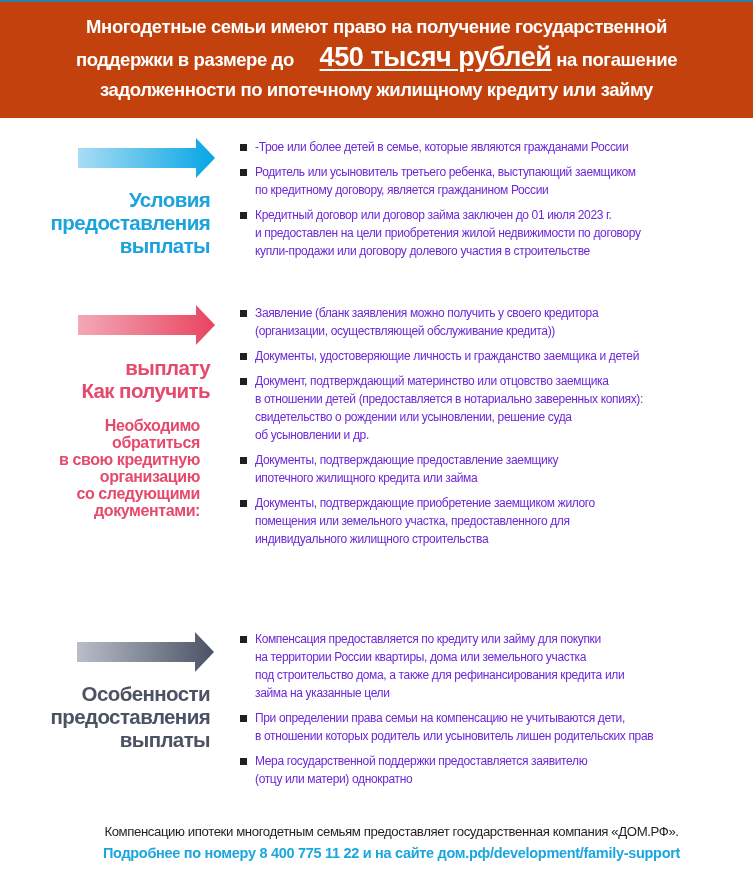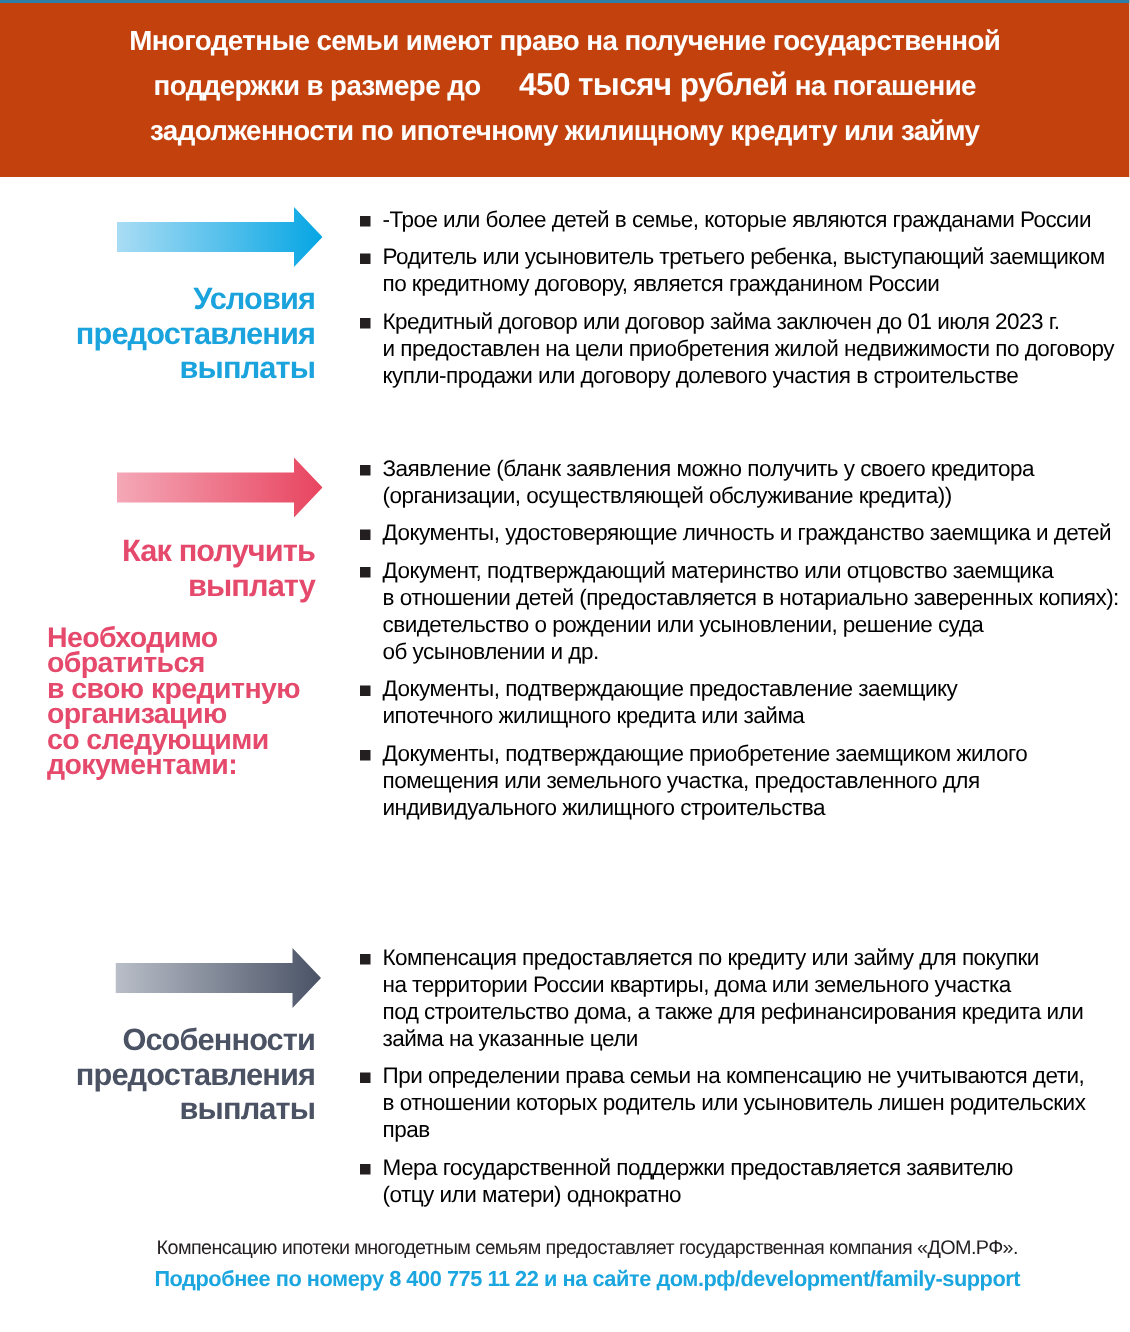--- a/index.html
+++ b/index.html
@@ -9,39 +9,39 @@
   .header {
     position: absolute; left: 0; top: 0; width: 753px; height: 118px;
     background: #c2410c;
     border-top: 2px solid #2d7fa8;
     color: #ffffff; text-align: center;
     font-weight: bold; font-size: 18.5px; line-height: 30px;
     padding-top: 10px;
     letter-spacing: -0.4px;
   }
   .header .line { display: block; white-space: nowrap; }
-  .header .amount { font-size: 21px; text-underline-offset: 3px; margin-left: 21px; }
+  .header .amount { text-decoration: underline; font-size: 27px; text-underline-offset: 3px; margin-left: 21px; }
 
   .section-left { position: absolute; left: 0; width: 210px; padding-left: 30px; }
   .arrow { position: absolute; }
   .section-title {
     position: absolute; right: 0; text-align: right;
     font-weight: bold; font-size: 20.5px; line-height: 23px;
     letter-spacing: -0.6px;
   }
   .section-note {
-    position: absolute; right: 10px; 
-    font-weight: bold; font-size: 19px; line-height: 17px;
+    position: absolute; right: 10px; text-align: right;
+    font-weight: bold; font-size: 16px; line-height: 17px;
     letter-spacing: -0.4px;
   }
 
   .list { position: absolute; left: 240px; width: 510px; list-style: none; }
   .list li {
     position: relative; padding-left: 15px;
-    font-size: 15px; line-height: 18px; color: #000000;
+    font-size: 12px; line-height: 18px; color: #6d28d9;
     letter-spacing: -0.35px; margin-bottom: 7px;
   }
   .list li .bullet {
     position: absolute; left: 0; top: 6px; width: 7px; height: 7px; background: #231f20;
   }
 
   .footer { position: absolute; left: 0; top: 822px; width: 753px; text-align: center; padding-left: 30px; }
   .footer .note { font-size: 13.2px; color: #231f20; letter-spacing: -0.4px; line-height: 20px; }
   .footer .contact { font-size: 14.5px; color: #1ba6df; font-weight: bold; letter-spacing: -0.3px; line-height: 22px; }
 </style>
@@ -83,22 +83,22 @@
   <svg class="arrow" style="left:78px;top:2px;" width="137" height="40" viewBox="0 0 137 40">
     <defs>
         <linearGradient id="g2" x1="0" x2="1">
           <stop offset="0" stop-color="#f4a8b7"></stop>
           <stop offset="1" stop-color="#e8445f"></stop>
         </linearGradient>
       </defs>
     <polygon points="0,10 118,10 118,0 137,20 118,40 118,30 0,30" fill="url(#g2)"></polygon>
   </svg>
   <div class="section-title" style="top:53px;color:#e5496b;">
+    <div>выплату</div>
     <div>Как получить</div>
-    <div>выплату</div>
   </div>
   <div class="section-note" style="top:114px;color:#e5496b;">
     <div>Необходимо</div>
     <div>обратиться</div>
     <div>в свою кредитную</div>
     <div>организацию</div>
     <div>со следующими</div>
     <div>документами:</div>
   </div>
 </div>

